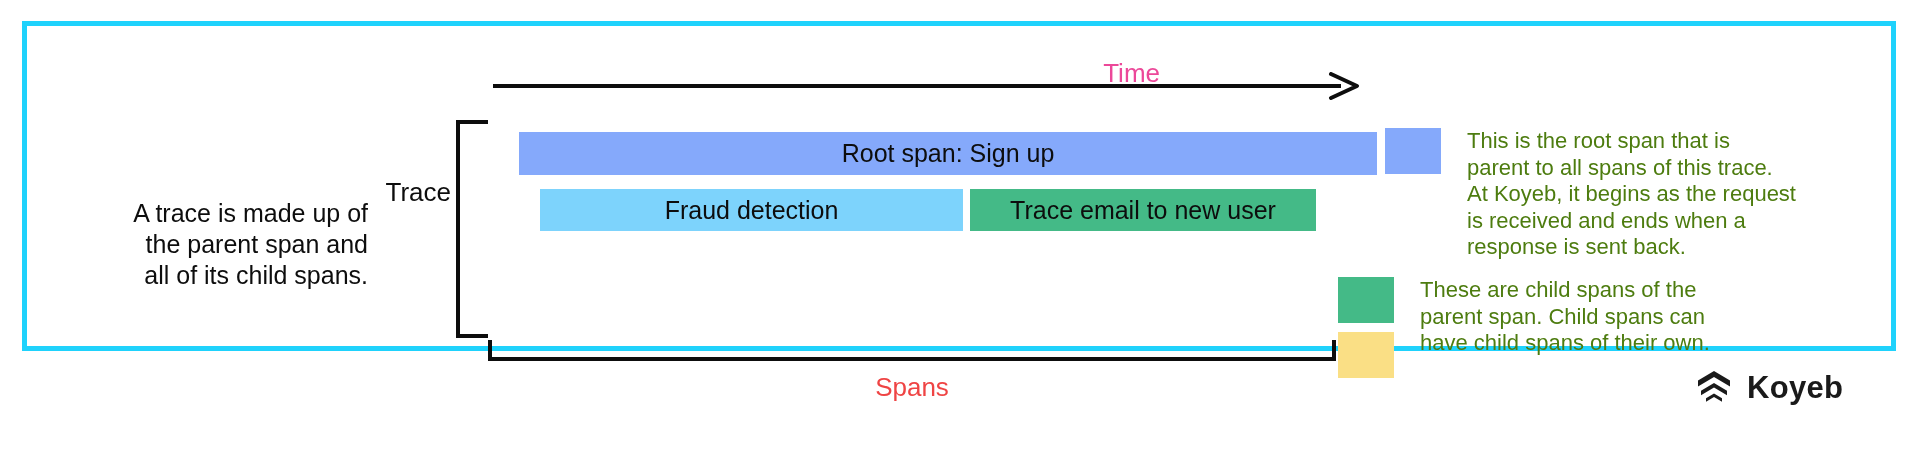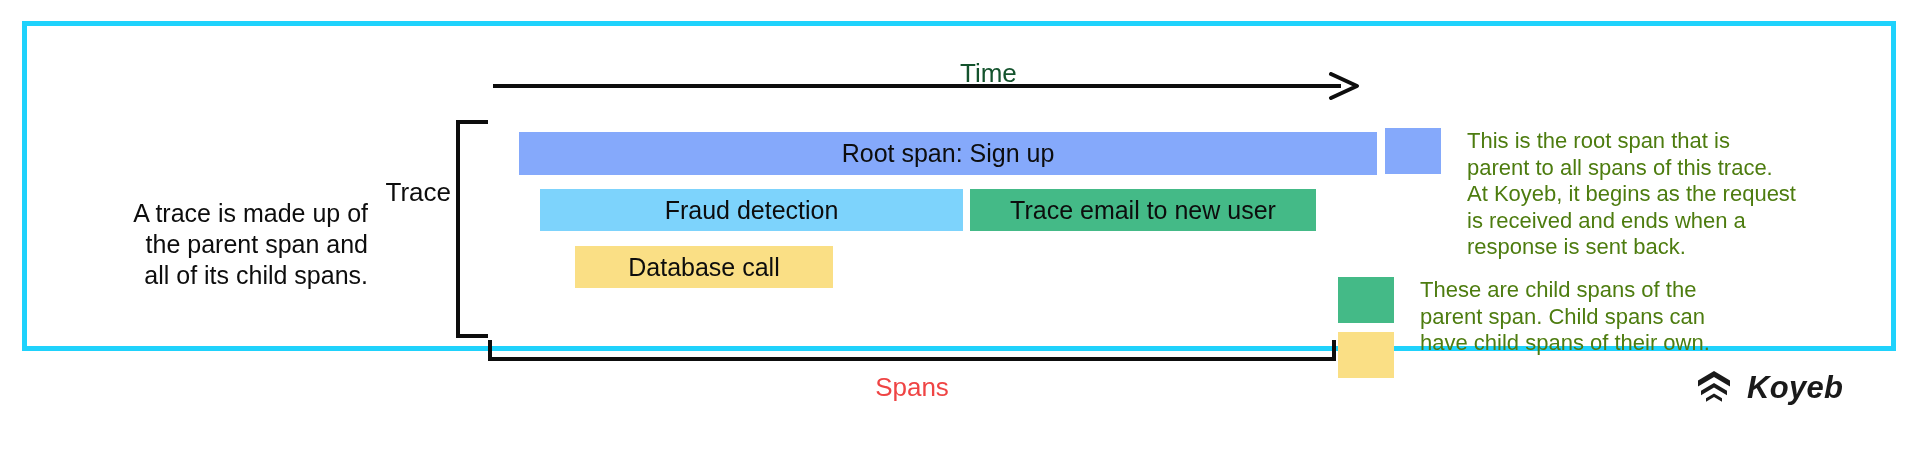--- a/index.html
+++ b/index.html
@@ -45,23 +45,23 @@
     white-space: pre-line;
     text-align: right;
   }
 
   
   .time-label {
     position: absolute;
     left: 960px;
     top: 58px;
     width: 200px;
-    text-align: left;
+    text-align: right;
     font-size: 26px;
-    color: #14532d;
+    color: #ec4899;
   }
   .time-arrow {
     position: absolute;
     left: 493px;
     top: 72px;
     width: 870px;
     height: 28px;
   }
 
   
@@ -147,21 +147,20 @@
   }
 
   
   .brand {
     position: absolute;
     left: 1694px;
     top: 368px;
     display: flex;
     align-items: center;
     gap: 13px;
-    font-style: italic;
   }
   .brand-name {
     font-size: 31px;
     font-weight: bold;
     color: #1a1a1a;
     letter-spacing: 0.3px;
   }
 </style>
 </head>
 <body>
@@ -181,21 +180,20 @@
   </svg>
 
   <div class="trace-label">Trace</div>
   <svg class="trace-bracket" viewBox="0 0 36 218">
     <polyline points="34,2 6,2 6,216 34,216" fill="none" stroke="#0d0d0d" stroke-width="4" stroke-linecap="square" stroke-linejoin="miter"></polyline>
   </svg>
 
   <div class="bar bar-root">Root span: Sign up</div>
   <div class="bar bar-fraud">Fraud detection</div>
   <div class="bar bar-email">Trace email to new user</div>
-  <div class="bar bar-db">Database call</div>
 
   <svg class="spans-bracket" viewBox="0 0 848 22">
     <polyline points="2,0 2,19 846,19 846,0" fill="none" stroke="#0d0d0d" stroke-width="4" stroke-linecap="square" stroke-linejoin="miter"></polyline>
   </svg>
   <div class="spans-label">Spans</div>
 
   <div class="legend-row legend-root">
     <div class="swatch-stack">
       <div class="swatch swatch-blue"></div>
     </div>

